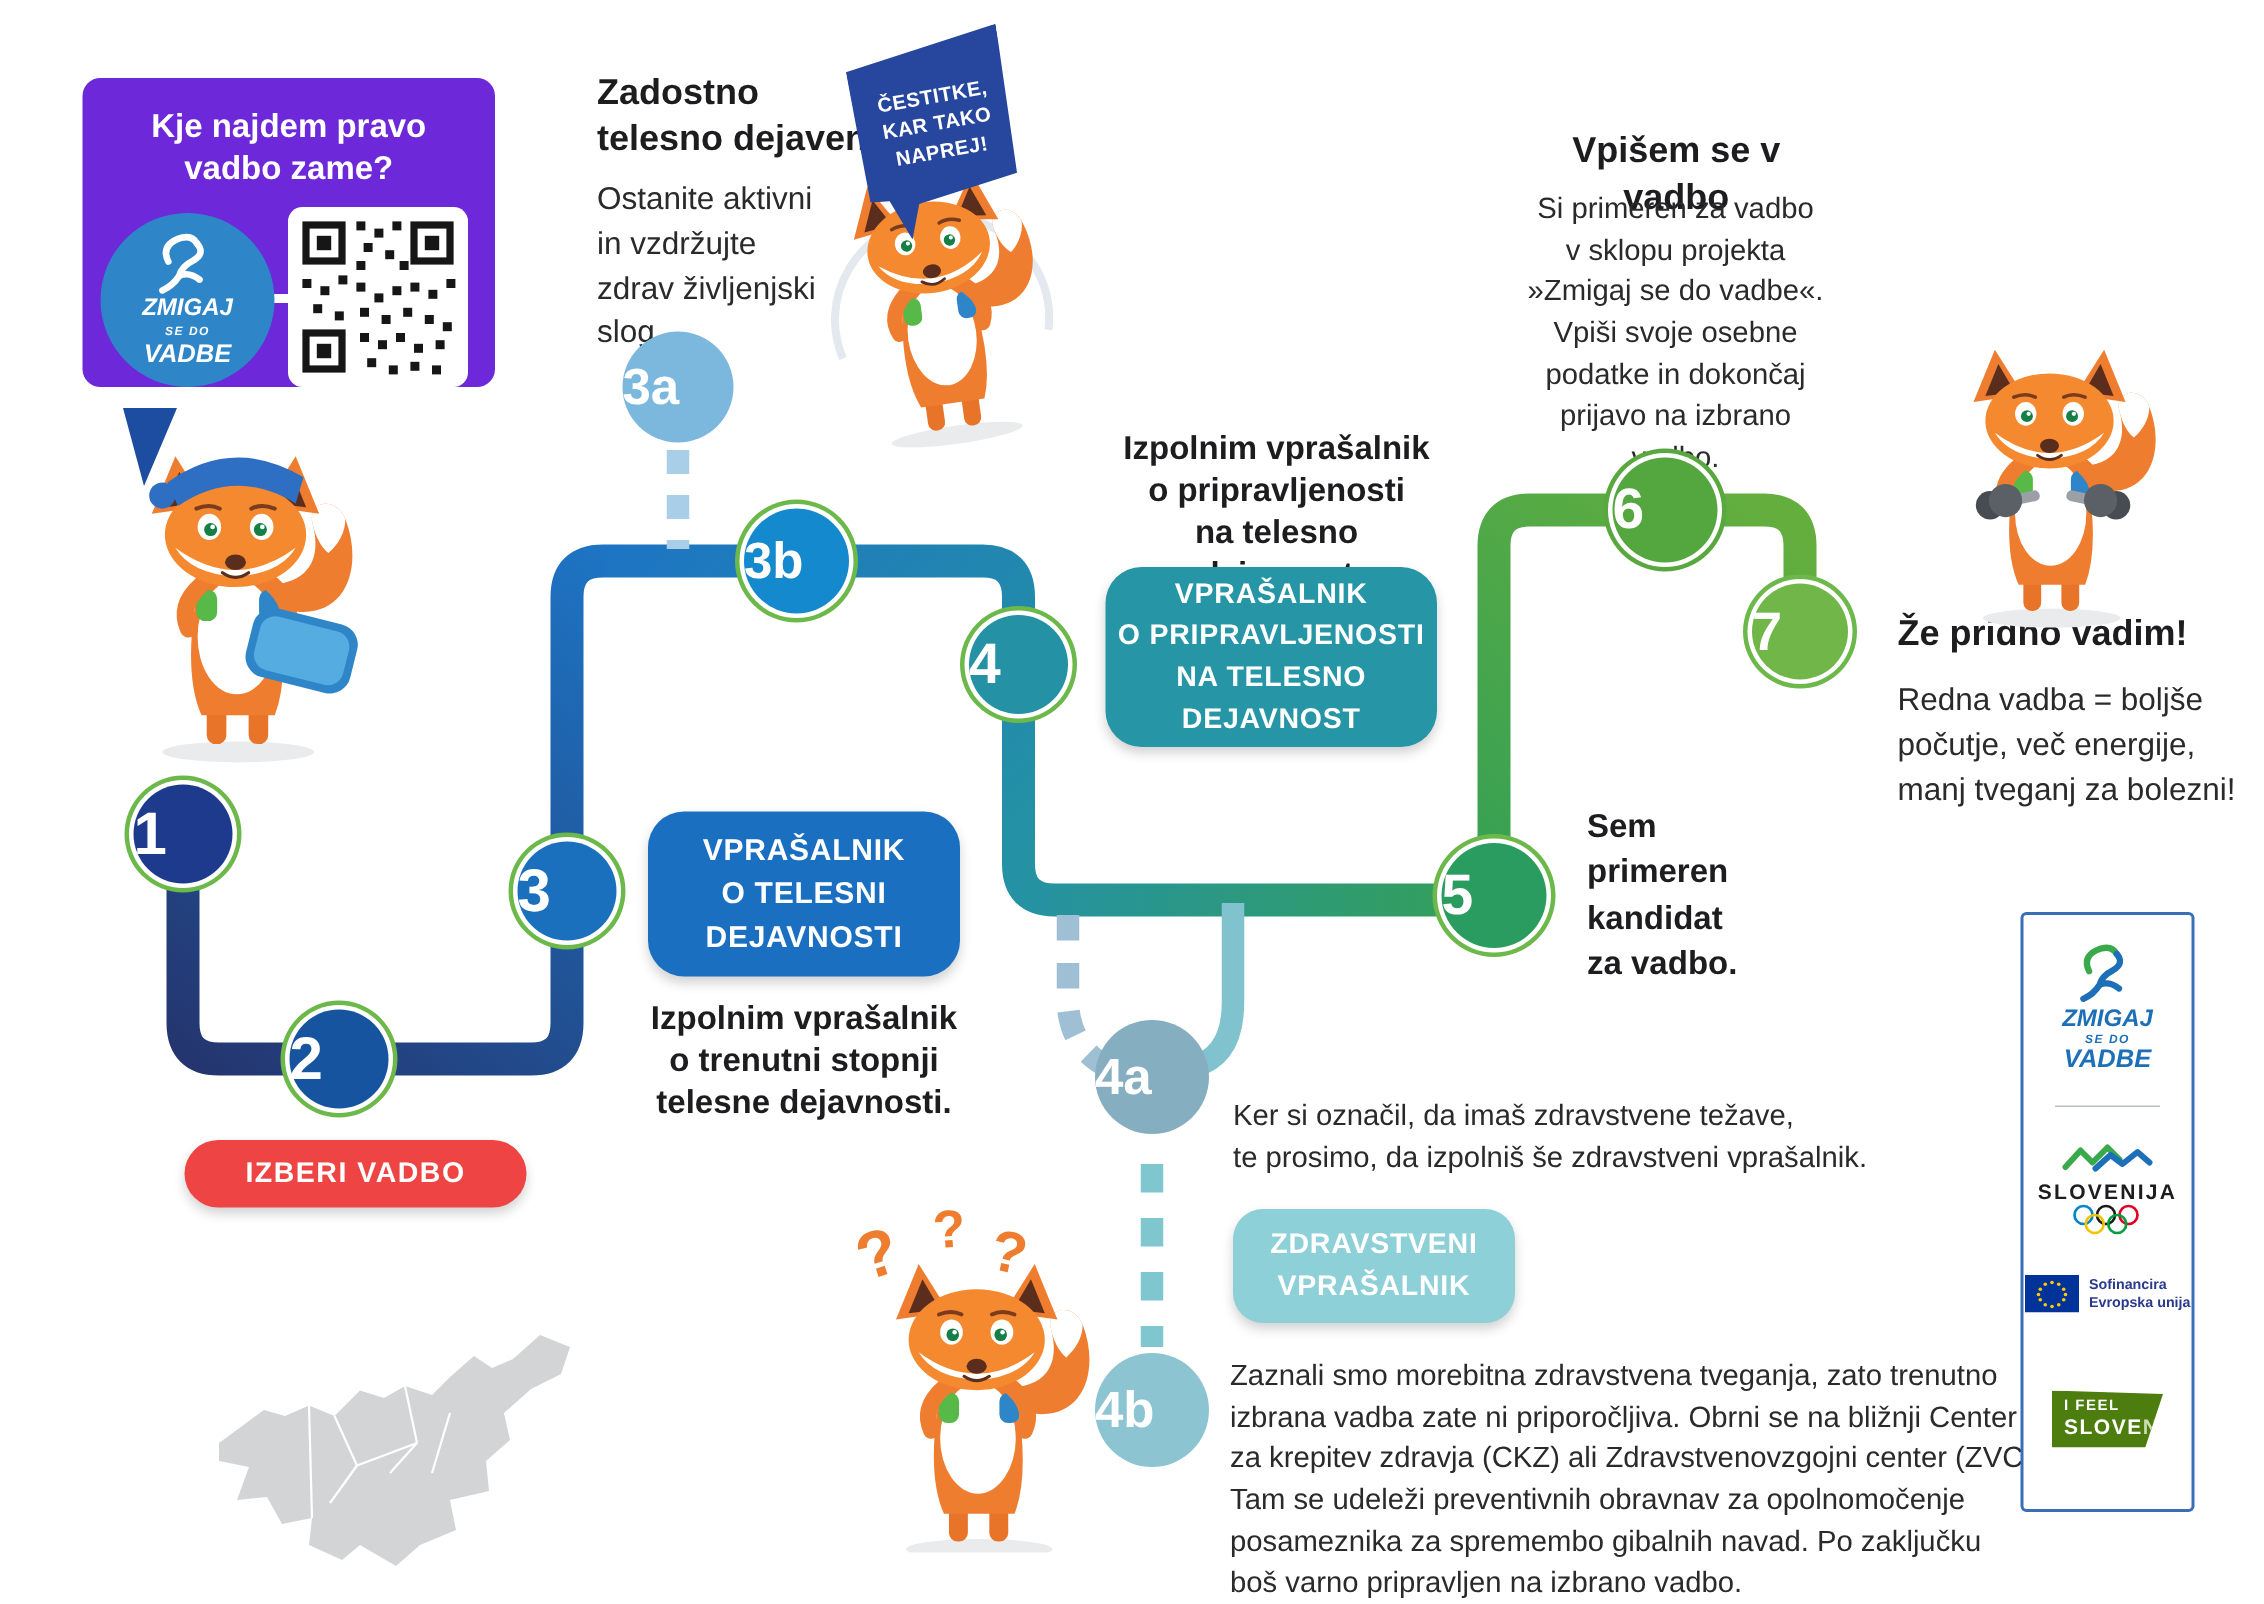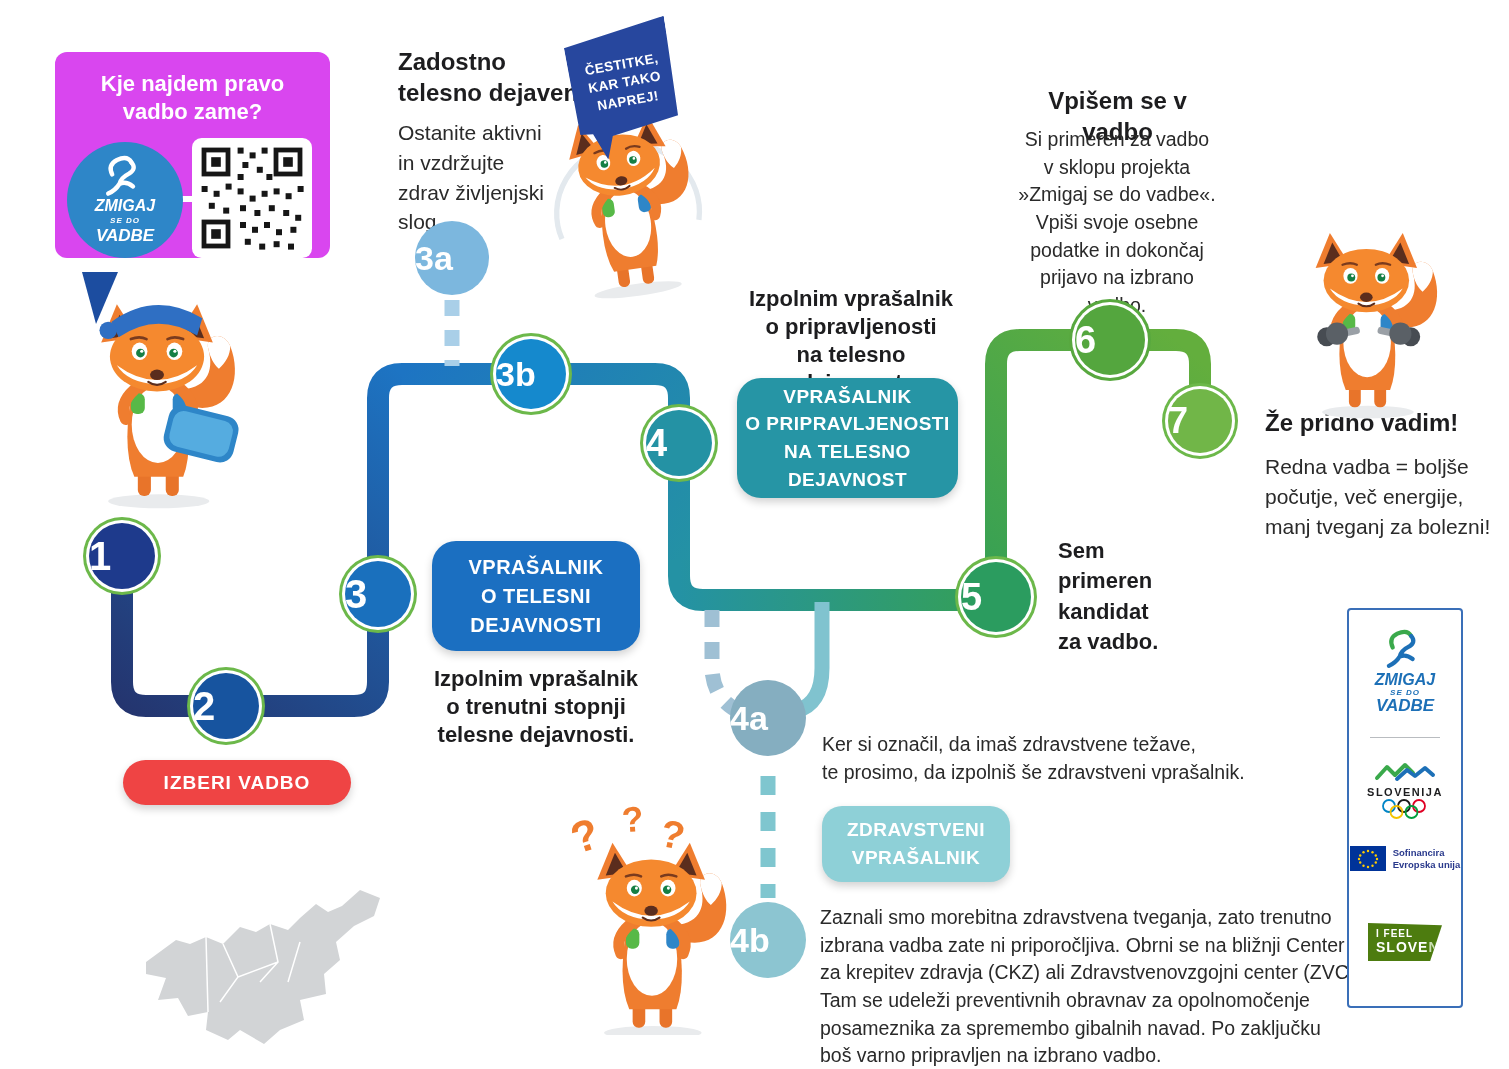--- a/index.html
+++ b/index.html
@@ -135,21 +135,21 @@
 
   <svg class="abs" style="left:562px;top:790px;z-index:2" width="185" height="245" viewBox="0 0 220 260">
     <g transform="translate(0,28)">
         <use href="#fox" xlink:href="#fox"></use>
       </g>
     <text x="14" y="58" font-size="52" font-weight="bold" fill="#ef7d2f" transform="rotate(-18 24 48)">?</text>
     <text x="72" y="34" font-size="42" font-weight="bold" fill="#ef7d2f" transform="rotate(-4 80 30)">?</text>
     <text x="116" y="52" font-size="46" font-weight="bold" fill="#ef7d2f" transform="rotate(12 124 44)">?</text>
   </svg>
 
-  <div class="abs" style="left:55px;top:52px;width:275px;height:206px;background:#d946ef;border-radius:12px;z-index:5">
+  <div class="abs" style="left:55px;top:52px;width:275px;height:206px;background:#6d28d9;border-radius:12px;z-index:5">
     <div class="abs h ctr" style="left:0;top:18px;width:275px;font-size:22px;color:#fff">Kje najdem pravo
 vadbo zame?</div>
 
     <div class="abs" style="left:118px;top:144px;width:85px;height:6px;background:#fff;border-radius:3px"></div>
 
     <div class="abs" style="left:12px;top:90px;width:116px;height:116px;border-radius:50%;background:#2e86c8">
       <svg class="abs" style="left:34px;top:10px" width="48" height="48" viewBox="0 0 60 60">
           <use href="#runner" xlink:href="#runner" style="--c1:#fff;--c2:#fff"></use>
         </svg>
       <div class="abs" style="left:0;top:56px;width:116px;text-align:center;color:#fff;font-style:italic;font-weight:800;font-size:16px;line-height:1">ZMIGAJ</div>
@@ -313,21 +313,21 @@
         <use href="#runner" xlink:href="#runner" style="--c1:#3aa94b;--c2:#1d70b7"></use>
       </svg>
     <div class="zmtxt" style="font-size:16px">ZMIGAJ</div>
     <div class="zmtxt" style="font-size:8px;letter-spacing:1px">SE DO</div>
     <div class="zmtxt" style="font-size:17px">VADBE</div>
     <div style="width:70px;height:1px;background:#b9bcc0;margin:22px 0 24px 0"></div>
     <svg width="64" height="20" viewBox="0 0 64 20">
       <path d="M4 16 L14 5 L22 13 L32 3 L40 11" fill="none" stroke="#3aa94b" stroke-width="4" stroke-linecap="round" stroke-linejoin="round"></path>
       <path d="M24 17 L34 8 L42 14 L52 6 L60 13" fill="none" stroke="#1d70b7" stroke-width="4" stroke-linecap="round" stroke-linejoin="round"></path>
     </svg>
-    <div style="font-size:11px;font-weight:700;letter-spacing:1.5px;color:#1d1d1f;margin-top:4px">SLOVENIJA</div>
+    <div style="font-size:14px;font-weight:700;letter-spacing:1.5px;color:#1d1d1f;margin-top:4px">SLOVENIJA</div>
     <svg width="52" height="22" viewBox="0 0 52 22">
       <circle cx="10" cy="8" r="6" fill="none" stroke="#0085c7" stroke-width="1.8"></circle>
       <circle cx="25" cy="8" r="6" fill="none" stroke="#1a1a1a" stroke-width="1.8"></circle>
       <circle cx="40" cy="8" r="6" fill="none" stroke="#df0024" stroke-width="1.8"></circle>
       <circle cx="17.5" cy="14" r="6" fill="none" stroke="#f4c300" stroke-width="1.8"></circle>
       <circle cx="32.5" cy="14" r="6" fill="none" stroke="#009f3d" stroke-width="1.8"></circle>
     </svg>
     <div style="display:flex;align-items:center;gap:7px;margin-top:26px">
       <svg width="36" height="25" viewBox="0 0 36 25">
         <rect width="36" height="25" fill="#003399"></rect>

